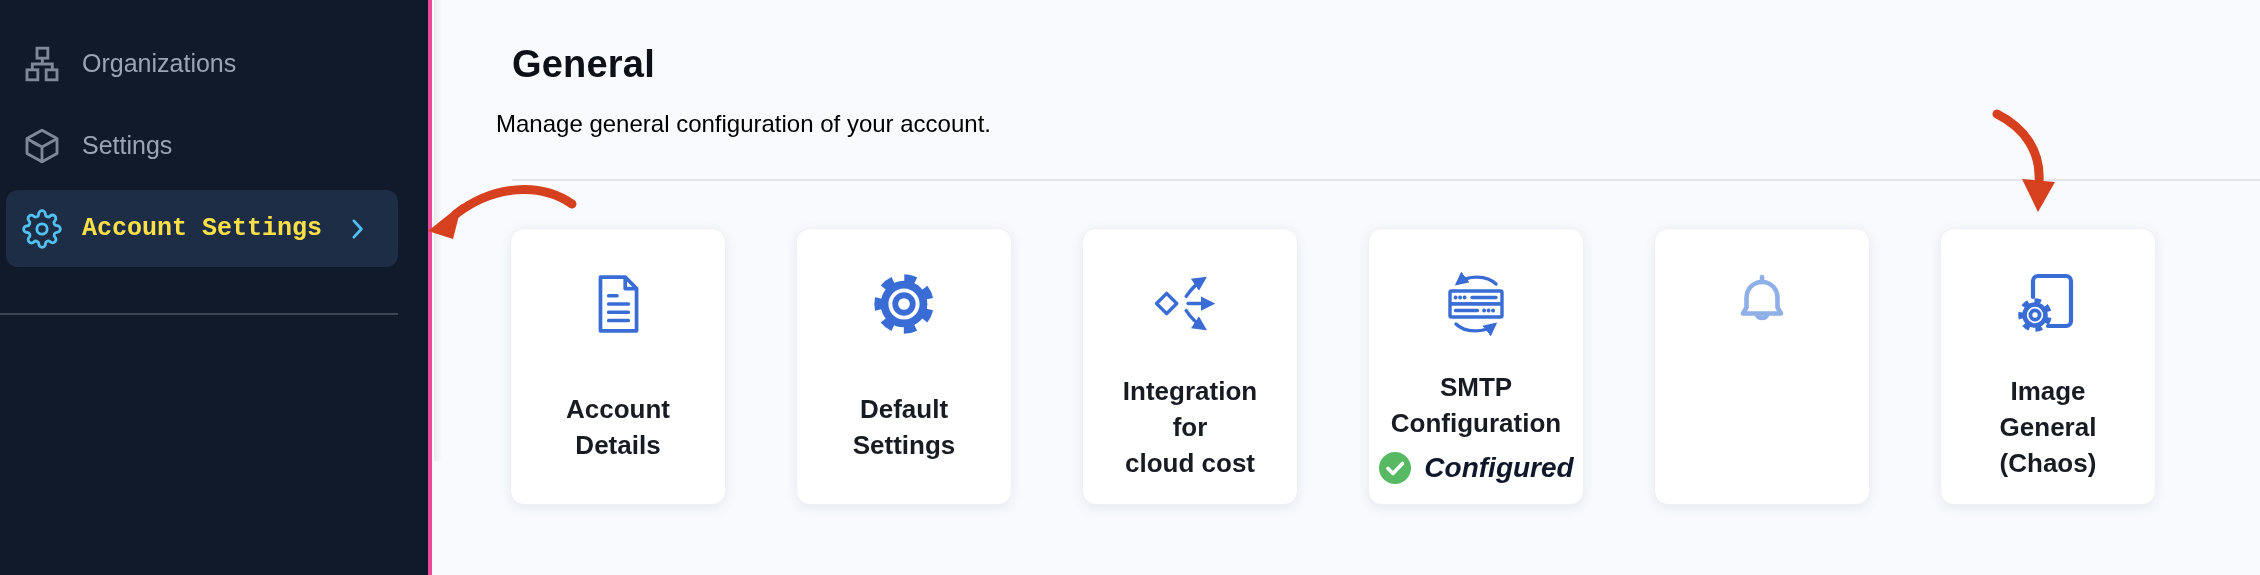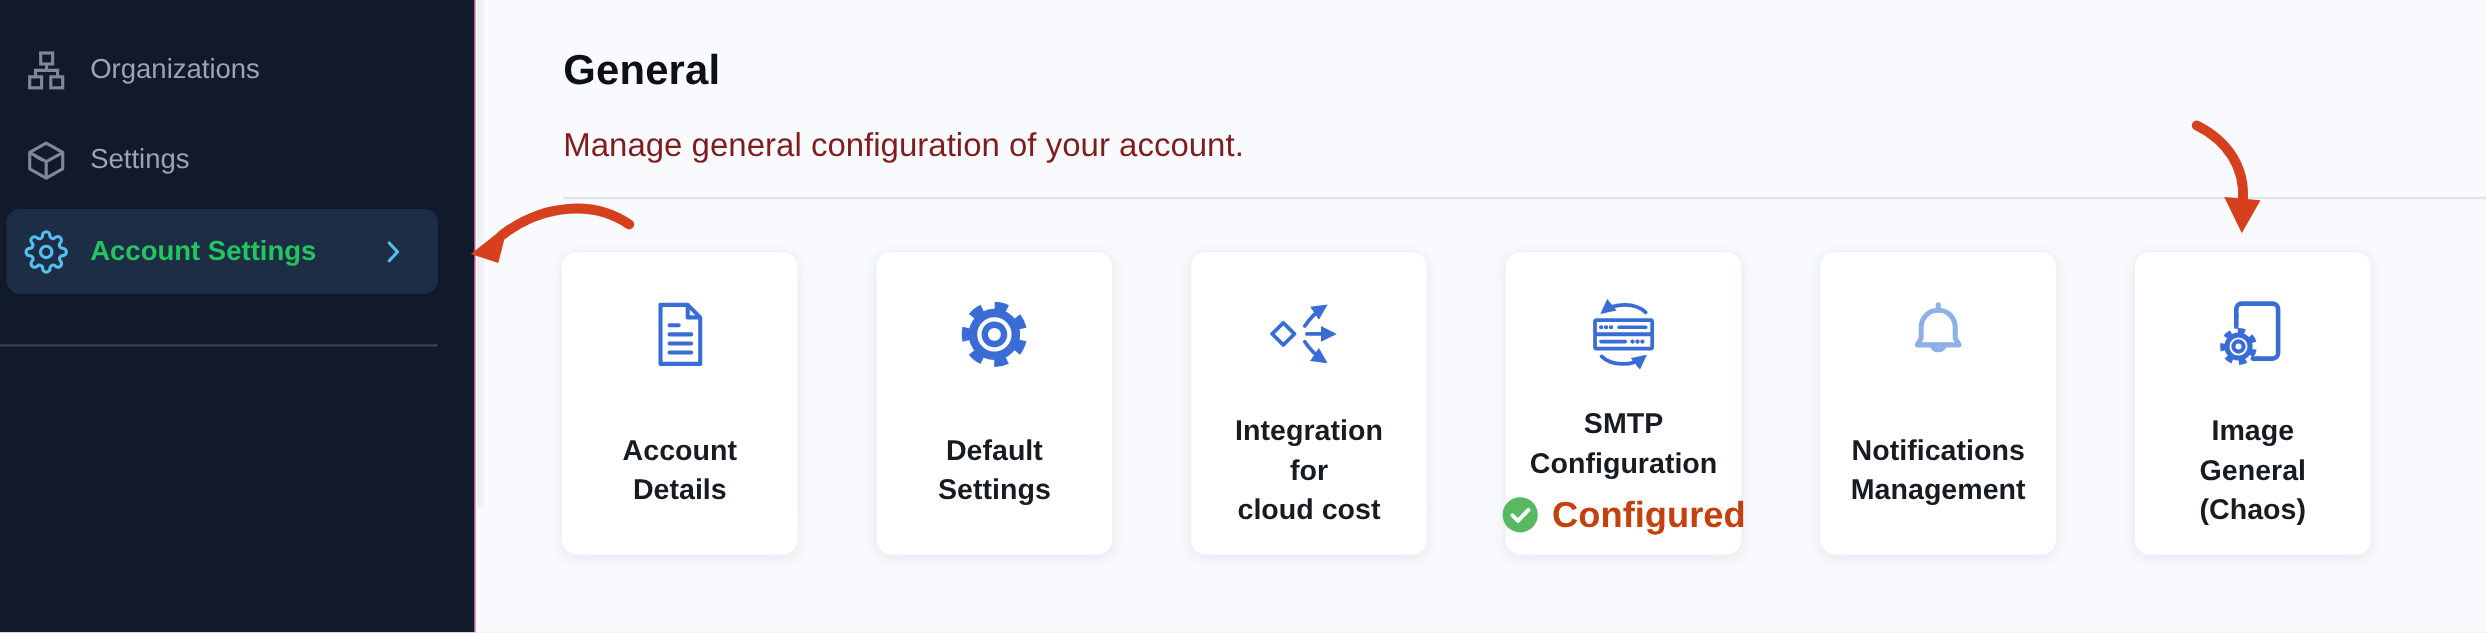--- a/index.html
+++ b/index.html
@@ -1,55 +1,55 @@
 <!DOCTYPE html>
 <html><head>
 <meta charset="utf-8">
 <style>
   html,body{margin:0;padding:0;background:#e8eaee;}
   *{box-sizing:border-box;font-family:"Liberation Sans",sans-serif;}
   #app{position:relative;width:2260px;height:575px;background:#f8fafd;overflow:hidden;}
 
   
   .sidebar{position:absolute;left:0;top:0;width:432px;height:575px;
-    background:#111a2b;border-right:1px solid #ec4899;}
+    background:#111a2b;border-right:4px solid #ec4899;}
   .side-item{position:absolute;left:6px;width:392px;height:77px;display:flex;
     align-items:center;border-radius:12px;cursor:pointer;}
   .side-item .s-icon{width:40px;height:40px;margin-left:16px;flex:0 0 auto;
     display:flex;align-items:center;justify-content:center;color:#7e8899;}
   .side-item .s-label{margin-left:20px;font-size:25px;font-weight:500;color:#9aa4b4;}
   .side-item.active{background:#1d2d46;}
   .side-item.active .s-icon{color:#52c1f1;}
-  .side-item.active .s-label{color:#22c55e;font-weight:700;}
+  .side-item.active .s-label{color:#fde047;font-weight:700;font-family:Liberation Mono, monospace;}
   .side-chevron{position:absolute;right:26px;top:50%;transform:translateY(-50%);
     color:#52c1f1;display:flex;}
   .side-divider{position:absolute;left:0;top:313px;width:398px;height:2px;background:#3d4452;}
 
   
   .content{position:absolute;left:434px;top:0;right:0;height:461px;background:#f8fafd;}
   .content:before{content:"";position:absolute;left:0;top:0;bottom:0;width:8px;
     background:linear-gradient(90deg,rgba(15,23,42,.07),rgba(15,23,42,0));}
   .page-title{position:absolute;left:78px;top:16px;font-size:38px;line-height:46px;
     font-weight:700;color:#0d1016;letter-spacing:.2px;}
-  .page-subtitle{position:absolute;left:78px;top:86px;font-size:30px;color:#7f1d1d;}
+  .page-subtitle{position:absolute;left:62px;top:86px;font-size:24px;color:#000000;}
   .content-divider{position:absolute;left:78px;right:0;top:179px;height:2px;background:#e3e5ea;}
 
   
   .cards{position:absolute;left:76px;top:228px;width:1646px;height:277px;
     display:flex;justify-content:space-between;}
   .card{position:relative;width:216px;height:277px;background:#ffffff;border-radius:14px;
     border:1px solid #eff1f5;box-shadow:0 3px 12px rgba(120,134,156,.14);cursor:pointer;}
   .card-iconslot{position:absolute;top:35px;left:0;right:0;height:80px;
     display:flex;align-items:center;justify-content:center;}
   .card-body{position:absolute;top:135px;left:8px;right:8px;height:125px;
     display:flex;flex-direction:column;align-items:center;justify-content:center;}
   .card-label{font-size:26px;line-height:36px;font-weight:700;color:#171b22;
     text-align:center;white-space:pre-line;}
   .badge{display:flex;align-items:center;margin-top:10px;}
-  .badge-text{font-size:33px;font-weight:700;color:#c2410c;margin-left:12px;}
+  .badge-text{font-size:28px;font-weight:700;color:#0f172a;margin-left:12px;font-style:italic;}
 
   
   .anno{position:absolute;pointer-events:none;}
 </style>
 </head>
 <body>
 
 <div id="app">
 
   <nav class="sidebar">
@@ -185,24 +185,20 @@
       </div>
 
       <div class="card">
         <div class="card-iconslot">
           <svg width="70" height="70" viewBox="0 0 70 70" fill="none" stroke="#8fb0e6" stroke-width="4.6" stroke-linecap="round" stroke-linejoin="round">
             <path d="M35 8v5"></path>
             <path d="M35 13c-9.5 0-15.5 7.5-15.5 16v9.5L16 44.5h38l-3.5-6V29c0-8.5-6-16-15.5-16z"></path>
             <path d="M29.5 45a5.8 5.8 0 0 0 11 0"></path>
           </svg>
         </div>
-        <div class="card-body">
-          <div class="card-label">Notifications
-Management</div>
-        </div>
       </div>
 
       <div class="card">
         <div class="card-iconslot">
           <svg width="70" height="70" viewBox="0 0 70 70">
             <path d="M20 18 v-6 a5 5 0 0 1 5-5 h28 a5 5 0 0 1 5 5 v40 a5 5 0 0 1-5 5 h-14" fill="none" stroke="#3a6cd6" stroke-width="4.2" stroke-linecap="round"></path>
             <path d="M20 18 v10 M39 57 h-4" fill="none" stroke="#3a6cd6" stroke-width="4.2" stroke-linecap="round"></path>
             <circle cx="22" cy="46" r="13" fill="#ffffff" stroke="#3a6cd6" stroke-width="7.5" stroke-dasharray="6 5.6" transform="rotate(10 22 46)"></circle>
             <circle cx="22" cy="46" r="10.5" fill="#ffffff" stroke="#3a6cd6" stroke-width="4.6"></circle>
             <circle cx="22" cy="46" r="4.6" fill="#ffffff" stroke="#3a6cd6" stroke-width="3.8"></circle>

